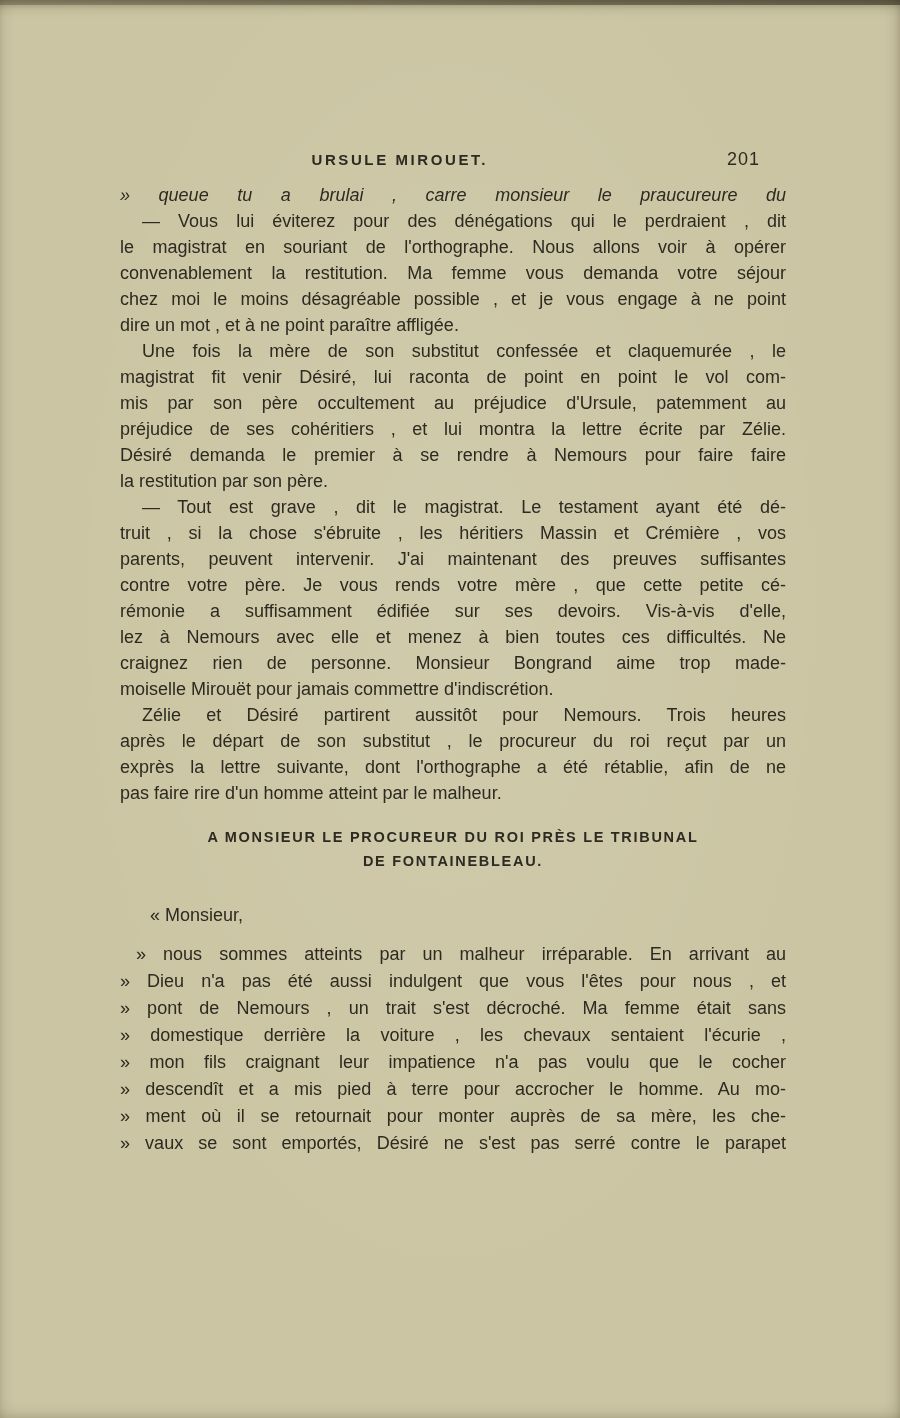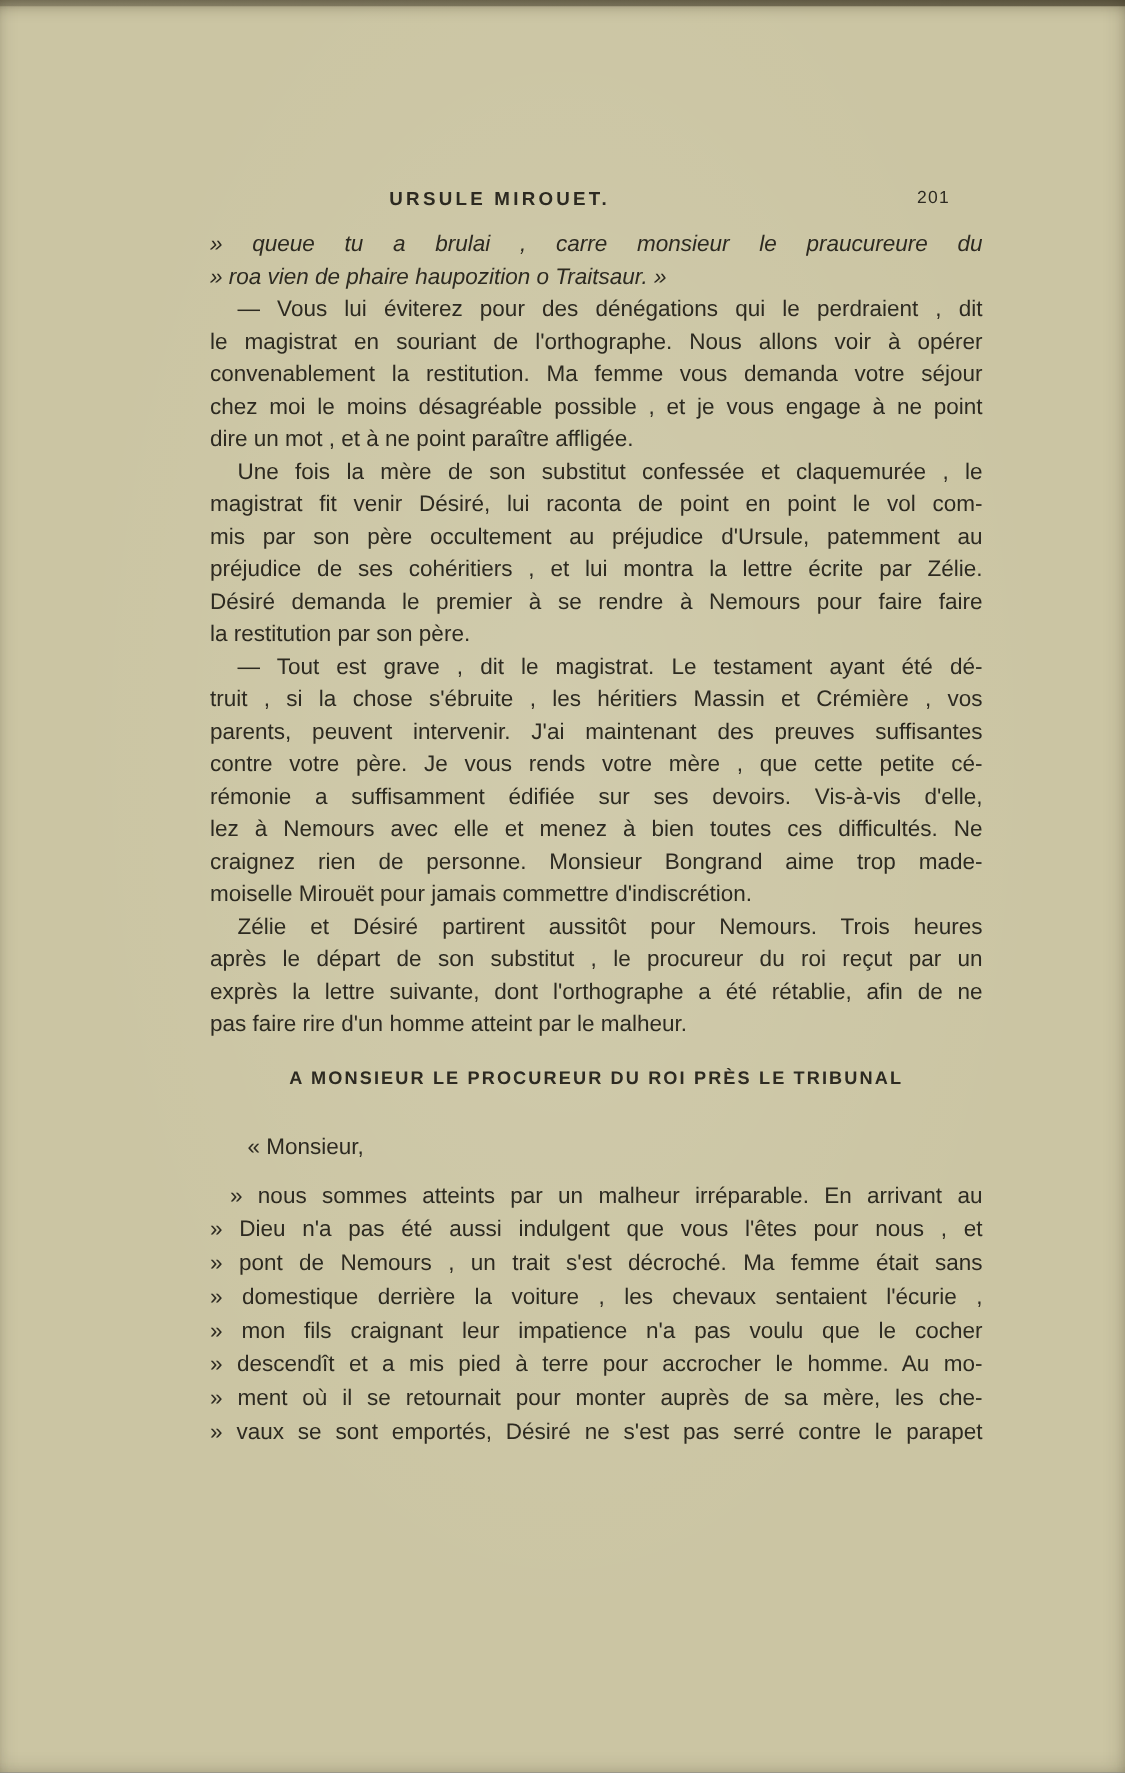--- a/index.html
+++ b/index.html
@@ -36,34 +36,33 @@
     transform: translateX(-50%);
     font-size: 15px;
     font-weight: bold;
     letter-spacing: 2.6px;
     white-space: nowrap;
   }
   .page-number {
     position: absolute;
     right: 26px;
     top: -2px;
-    font-size: 14px;
+    font-size: 18px;
     letter-spacing: 1px;
   }
 
   .text-block {
     position: absolute;
     top: 182px; left: 120px; width: 666px;
     font-size: 18px;
     line-height: 26px;
   }
   .line {
     text-align: justify;
     text-align-last: justify;
-    margin-left: 48px;
     -moz-text-align-last: justify;
   }
   .line.no-stretch {
     text-align-last: left;
     -moz-text-align-last: left;
   }
 
   .block.quote { font-style: italic; }
   .block.paragraph .line:first-child { text-indent: 22px; }
 
@@ -89,21 +88,20 @@
 
   <header class="running-header">
     <span class="header-title">URSULE MIROUET.</span>
     <span class="page-number">201</span>
   </header>
 
   <main class="text-block">
 
   <div class="block quote">
         <div class="line">» queue tu a brulai , carre monsieur le praucureure du</div>
-        <div class="line no-stretch">» roa vien de phaire haupozition o Traitsaur. »</div>
       </div>
       <div class="block paragraph">
         <div class="line">— Vous lui éviterez pour des dénégations qui le perdraient , dit</div>
         <div class="line">le magistrat en souriant de l'orthographe. Nous allons voir à opérer</div>
         <div class="line">convenablement la restitution. Ma femme vous demanda votre séjour</div>
         <div class="line">chez moi le moins désagréable possible , et je vous engage à ne point</div>
         <div class="line no-stretch">dire un mot , et à ne point paraître affligée.</div>
       </div>
       <div class="block paragraph">
         <div class="line">Une fois la mère de son substitut confessée et claquemurée , le</div>
@@ -124,20 +122,21 @@
         <div class="line no-stretch">moiselle Mirouët pour jamais commettre d'indiscrétion.</div>
       </div>
       <div class="block paragraph">
         <div class="line">Zélie et Désiré partirent aussitôt pour Nemours. Trois heures</div>
         <div class="line">après le départ de son substitut , le procureur du roi reçut par un</div>
         <div class="line">exprès la lettre suivante, dont l'orthographe a été rétablie, afin de ne</div>
         <div class="line no-stretch">pas faire rire d'un homme atteint par le malheur.</div>
       </div>
       <div class="block heading">
         <div class="line">A MONSIEUR LE PROCUREUR DU ROI PRÈS LE TRIBUNAL</div>
+        <div class="line no-stretch">DE FONTAINEBLEAU.</div>
       </div>
       <div class="block salutation">
         <div class="line no-stretch">« Monsieur,</div>
       </div>
       <div class="block letter">
         <div class="line">» nous sommes atteints par un malheur irréparable. En arrivant au</div>
         <div class="line">» Dieu n'a pas été aussi indulgent que vous l'êtes pour nous , et</div>
         <div class="line">» pont de Nemours , un trait s'est décroché. Ma femme était sans</div>
         <div class="line">» domestique derrière la voiture , les chevaux sentaient l'écurie ,</div>
         <div class="line">» mon fils craignant leur impatience n'a pas voulu que le cocher</div>

